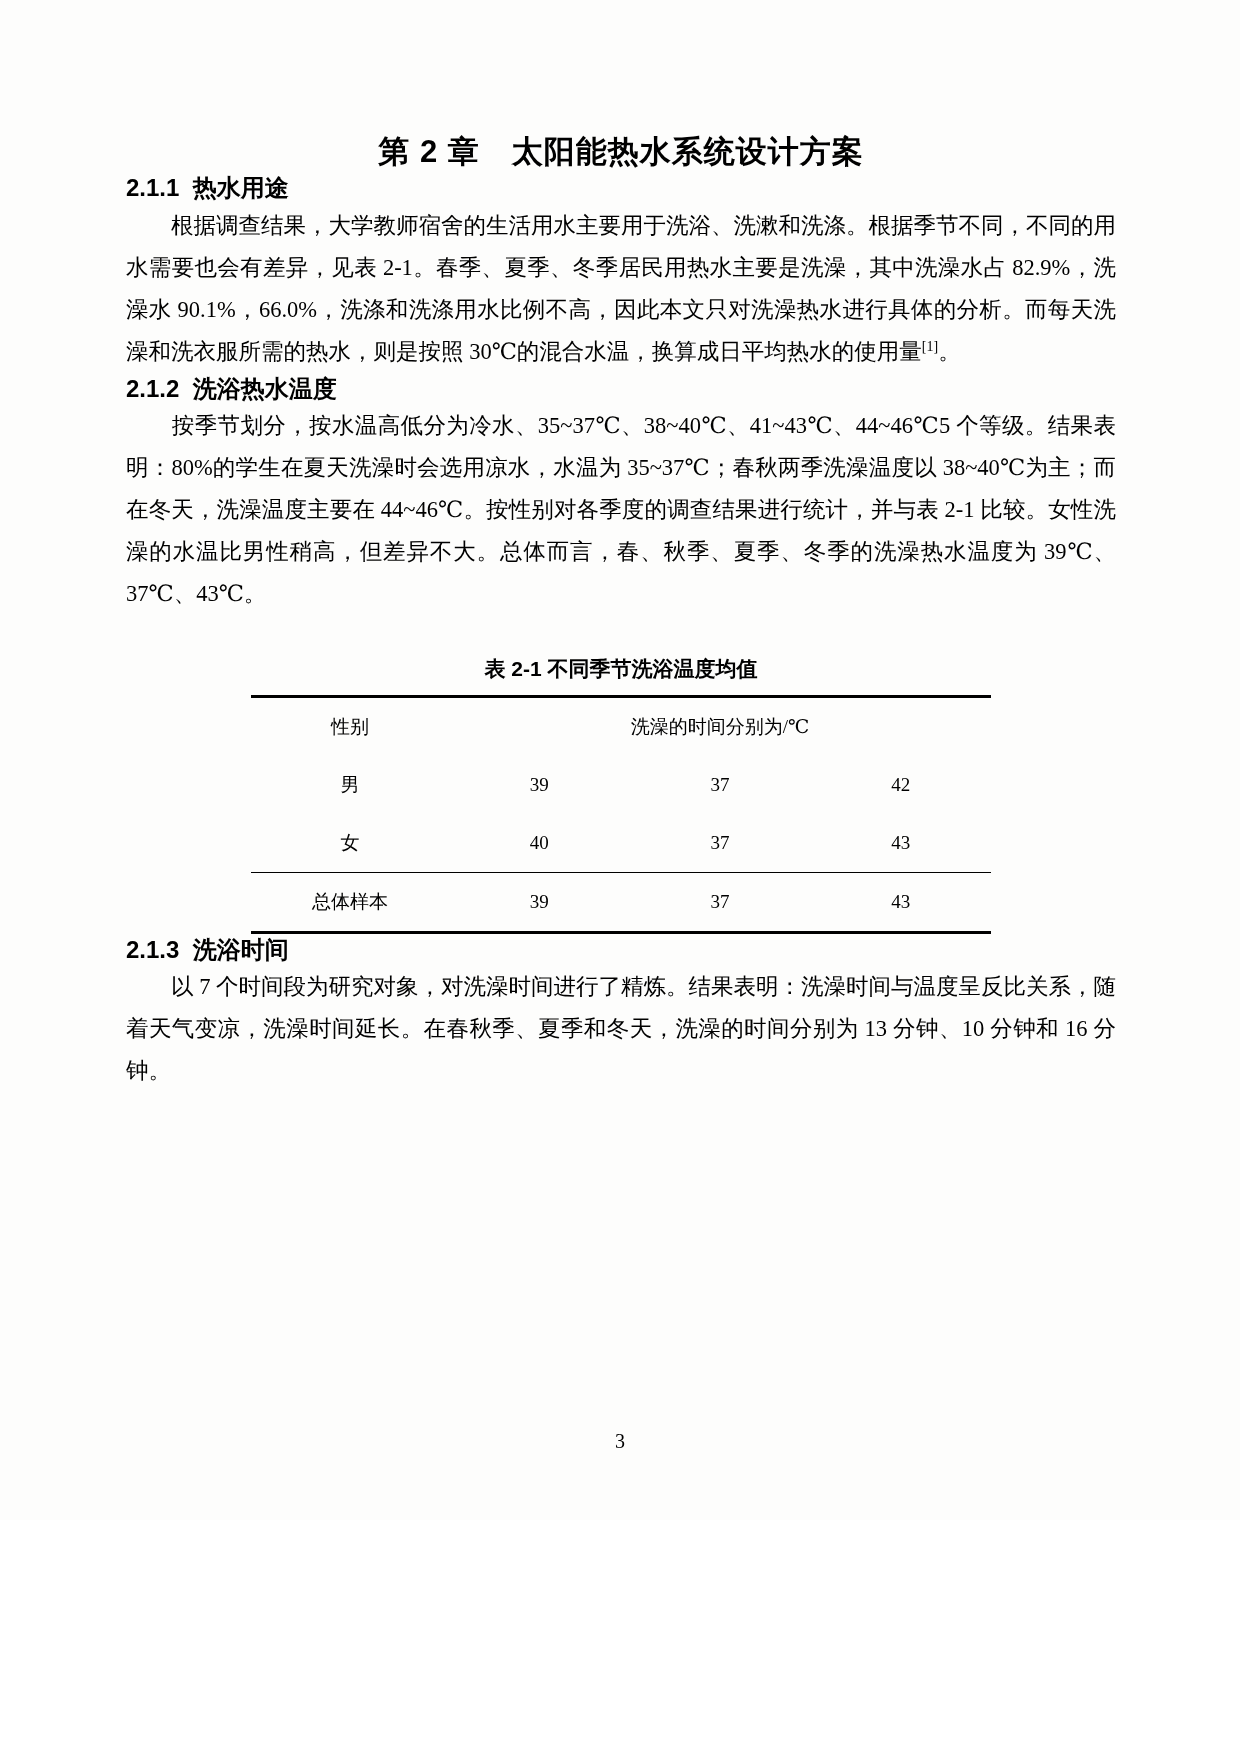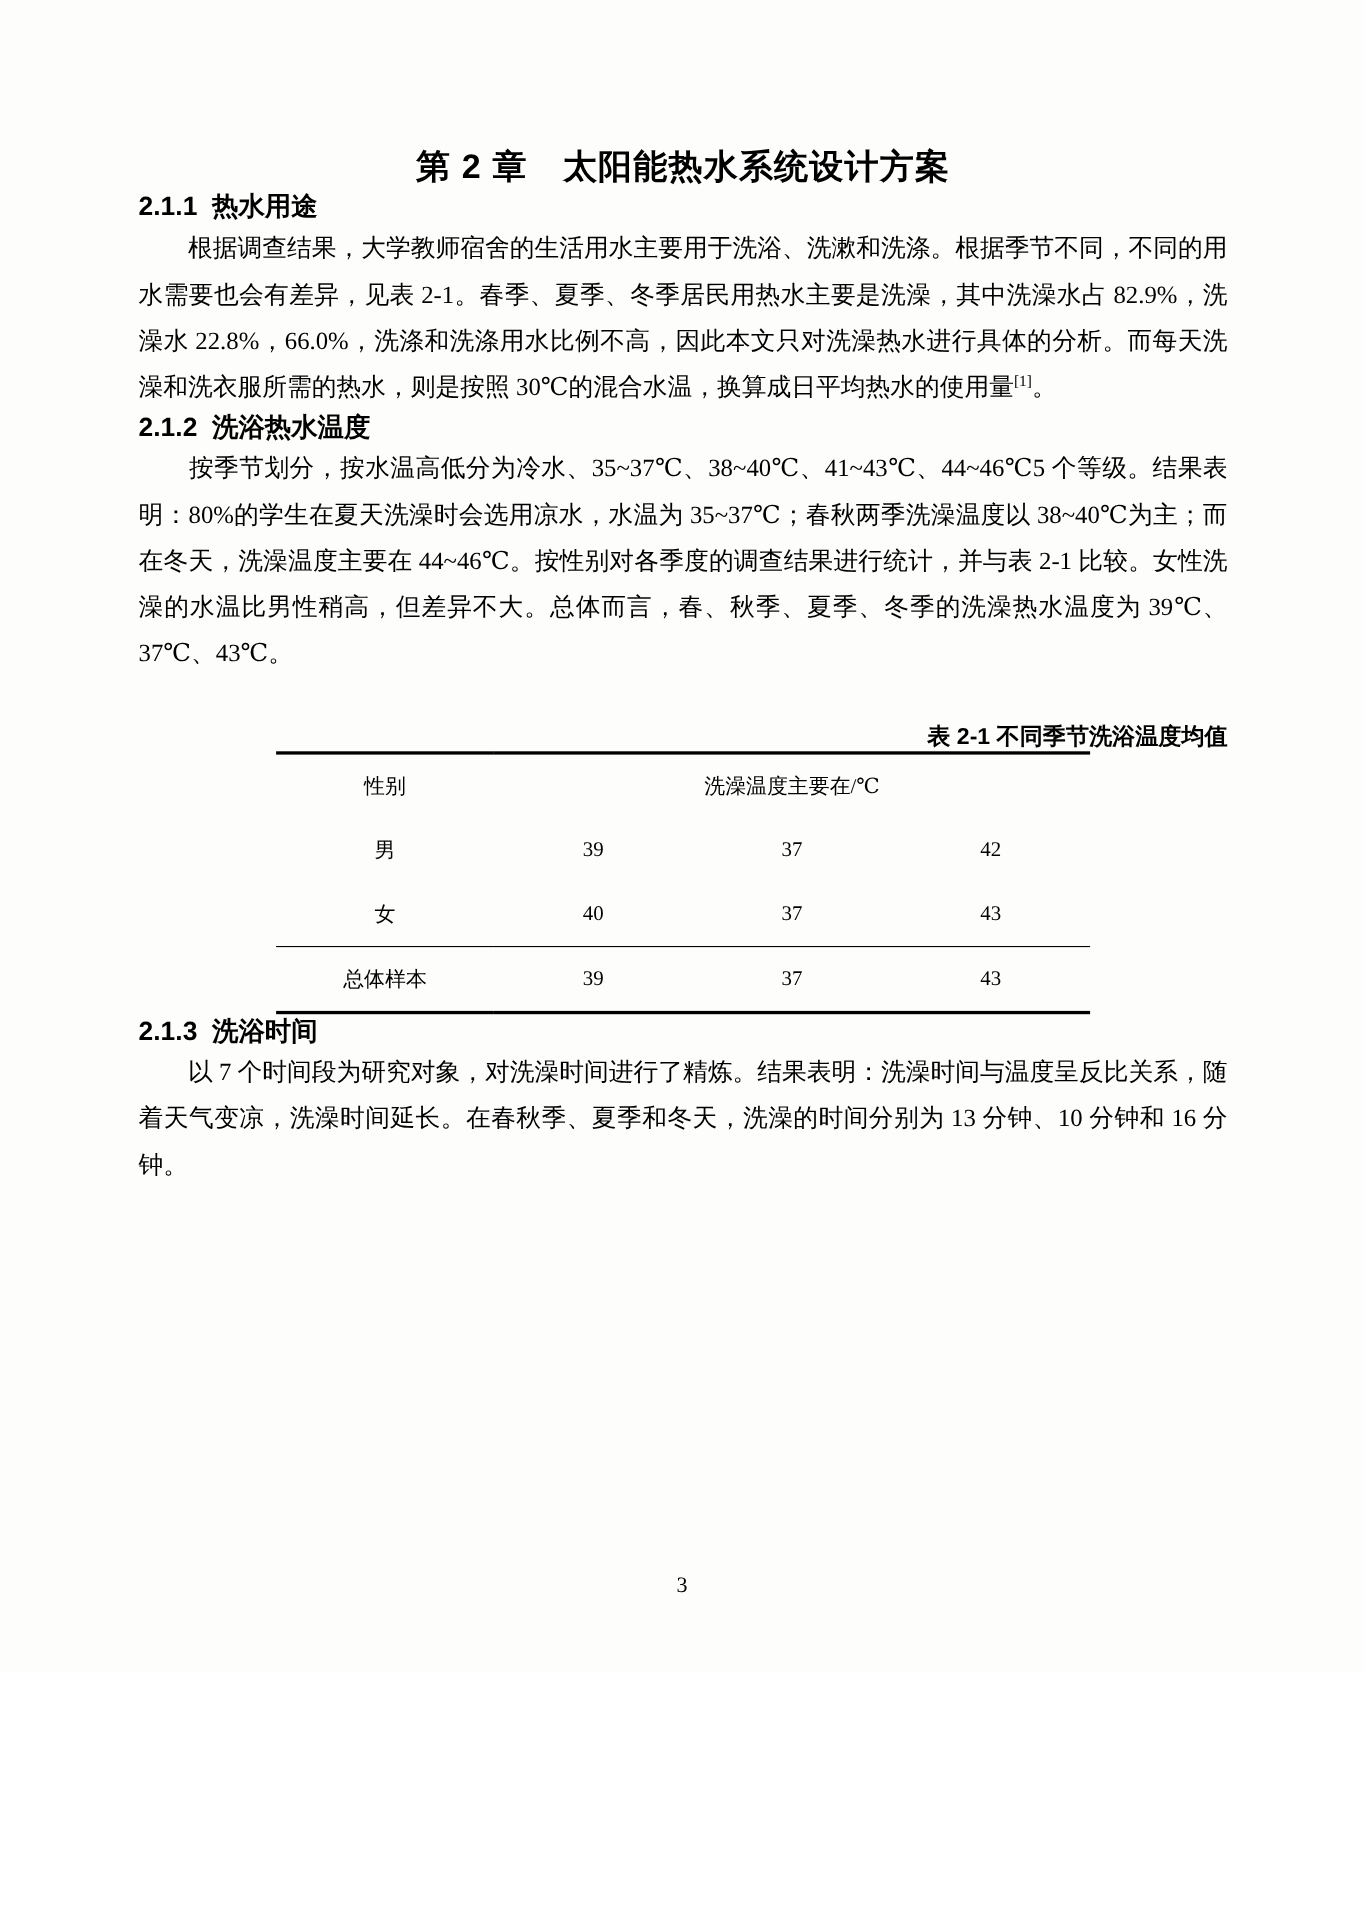--- a/index.html
+++ b/index.html
@@ -82,21 +82,22 @@
   }
 
   
   .table-wrap {
     margin-top: 40px;
   }
   .table-caption {
     font-family: "Liberation Sans", "DejaVu Sans", sans-serif;
     font-size: 21px;
     font-weight: 700;
-    text-align: right;
+    text-align: center;
+    margin-bottom: 12px;
     white-space: pre;
   }
   table.tbl {
     border-collapse: collapse;
     width: 740px;
     margin: 0 auto;
     font-size: 19px;
     font-family: "Liberation Serif", "DejaVu Serif", serif;
   }
   table.tbl td,
@@ -127,34 +128,34 @@
 <body>
 
 <div class="page">
   <div class="content">
 
     <h1 class="chapter-title">第 2 章　太阳能热水系统设计方案</h1>
 
 
     <h3 class="subsec sp-211">2.1.1  热水用途</h3>
 
-    <p class="body para-gap"><span>　　根据调查结果，大学教师宿舍的生活用水主要用于洗浴、洗漱和洗涤。根据季节不同，不同的用水需要也会有差异，见表 2-1。春季、夏季、冬季居民用热水主要是洗澡，其中洗澡水占 82.9%，洗澡水 22.8%，66.0%，洗涤和洗涤用水比例不高，因此本文只对洗澡热水进行具体的分析。而每天洗澡和洗衣服所需的热水，则是按照 30℃的混合水温，换算成日平均热水的使用量</span><sup class="cite">[1]</sup><span>。</span></p>
+    <p class="body para-gap"><span>　　根据调查结果，大学教师宿舍的生活用水主要用于洗浴、洗漱和洗涤。根据季节不同，不同的用水需要也会有差异，见表 2-1。春季、夏季、冬季居民用热水主要是洗澡，其中洗澡水占 82.9%，洗澡水 90.1%，66.0%，洗涤和洗涤用水比例不高，因此本文只对洗澡热水进行具体的分析。而每天洗澡和洗衣服所需的热水，则是按照 30℃的混合水温，换算成日平均热水的使用量</span><sup class="cite">[1]</sup><span>。</span></p>
 
     <h3 class="subsec sp-212">2.1.2  洗浴热水温度</h3>
 
     <p class="body para-gap">　　按季节划分，按水温高低分为冷水、35~37℃、38~40℃、41~43℃、44~46℃5 个等级。结果表明：80%的学生在夏天洗澡时会选用凉水，水温为 35~37℃；春秋两季洗澡温度以 38~40℃为主；而在冬天，洗澡温度主要在 44~46℃。按性别对各季度的调查结果进行统计，并与表 2-1 比较。女性洗澡的水温比男性稍高，但差异不大。总体而言，春、秋季、夏季、冬季的洗澡热水温度为 39℃、37℃、43℃。</p>
 
     <div class="table-wrap">
       <div class="table-caption">表 2-1 不同季节洗浴温度均值</div>
 
       <table class="tbl">
         <tbody>
           <tr>
             <td class="th-label rule-top">性别</td>
-            <td class="rule-top" colspan="3">洗澡温度主要在/℃</td>
+            <td class="rule-top" colspan="3">洗澡的时间分别为/℃</td>
           </tr>
           <tr>
             <td>男</td>
             <td>39</td>
             <td>37</td>
             <td>42</td>
           </tr>
           <tr>
             <td>女</td>
             <td>40</td>

